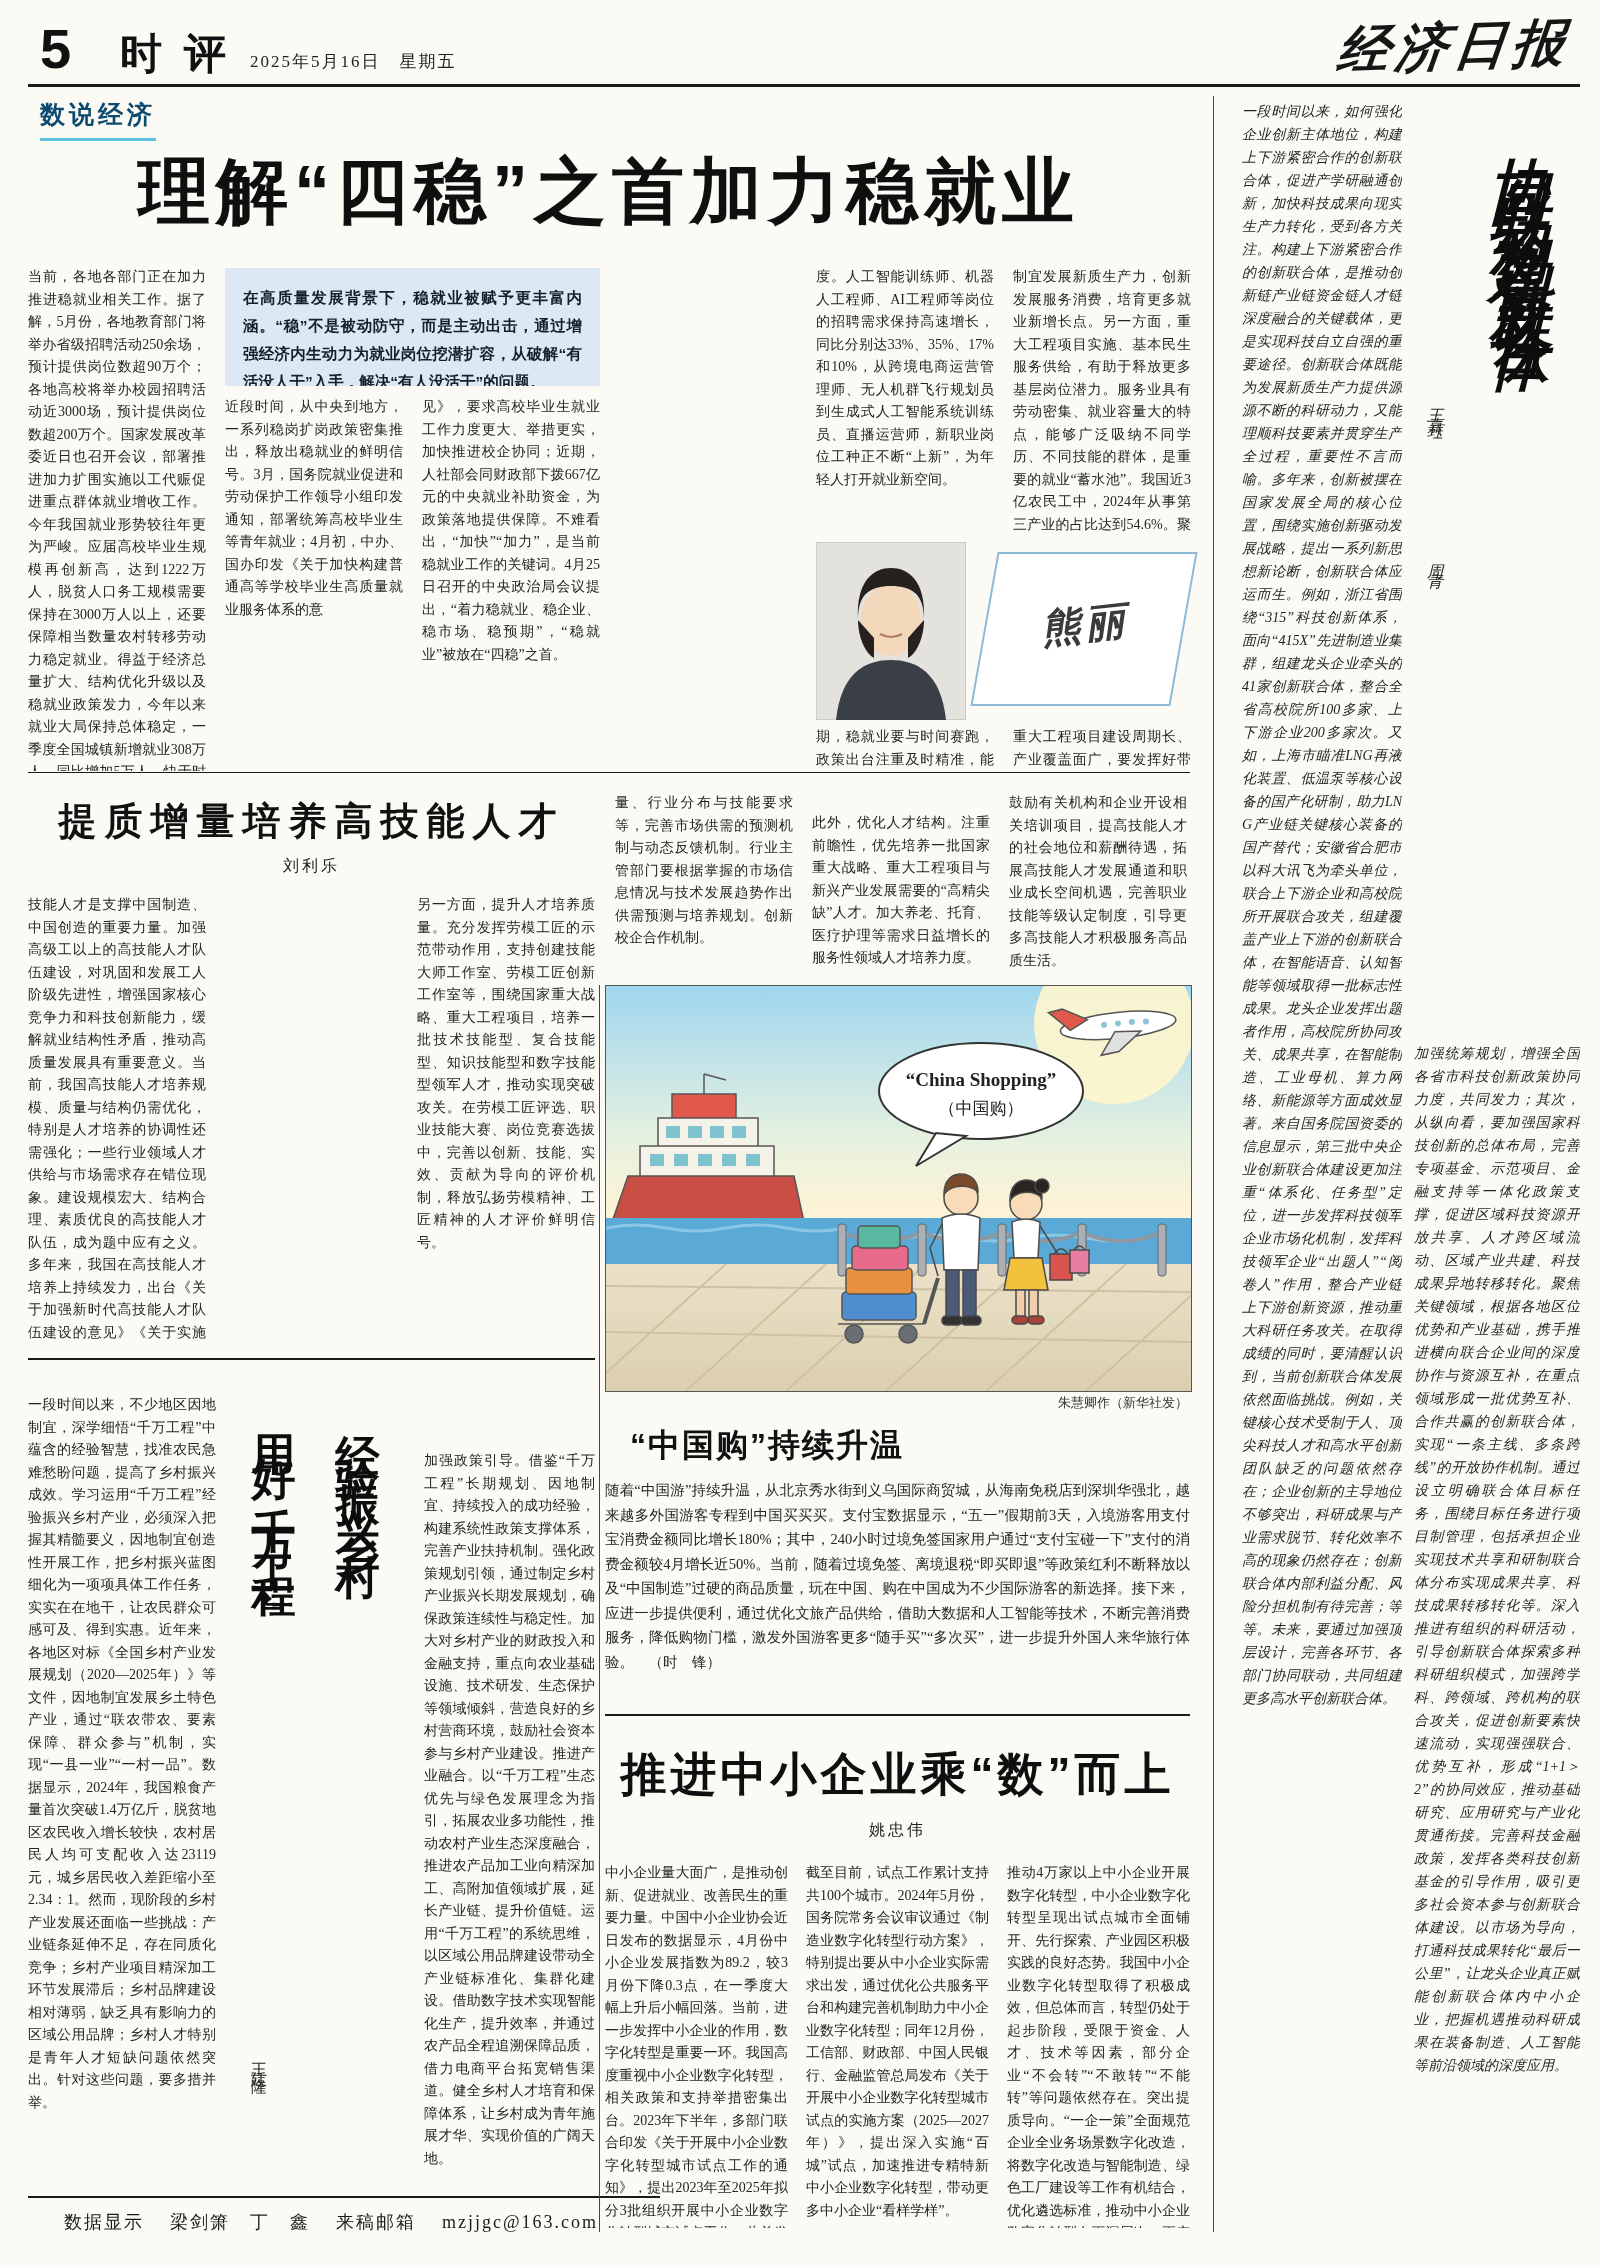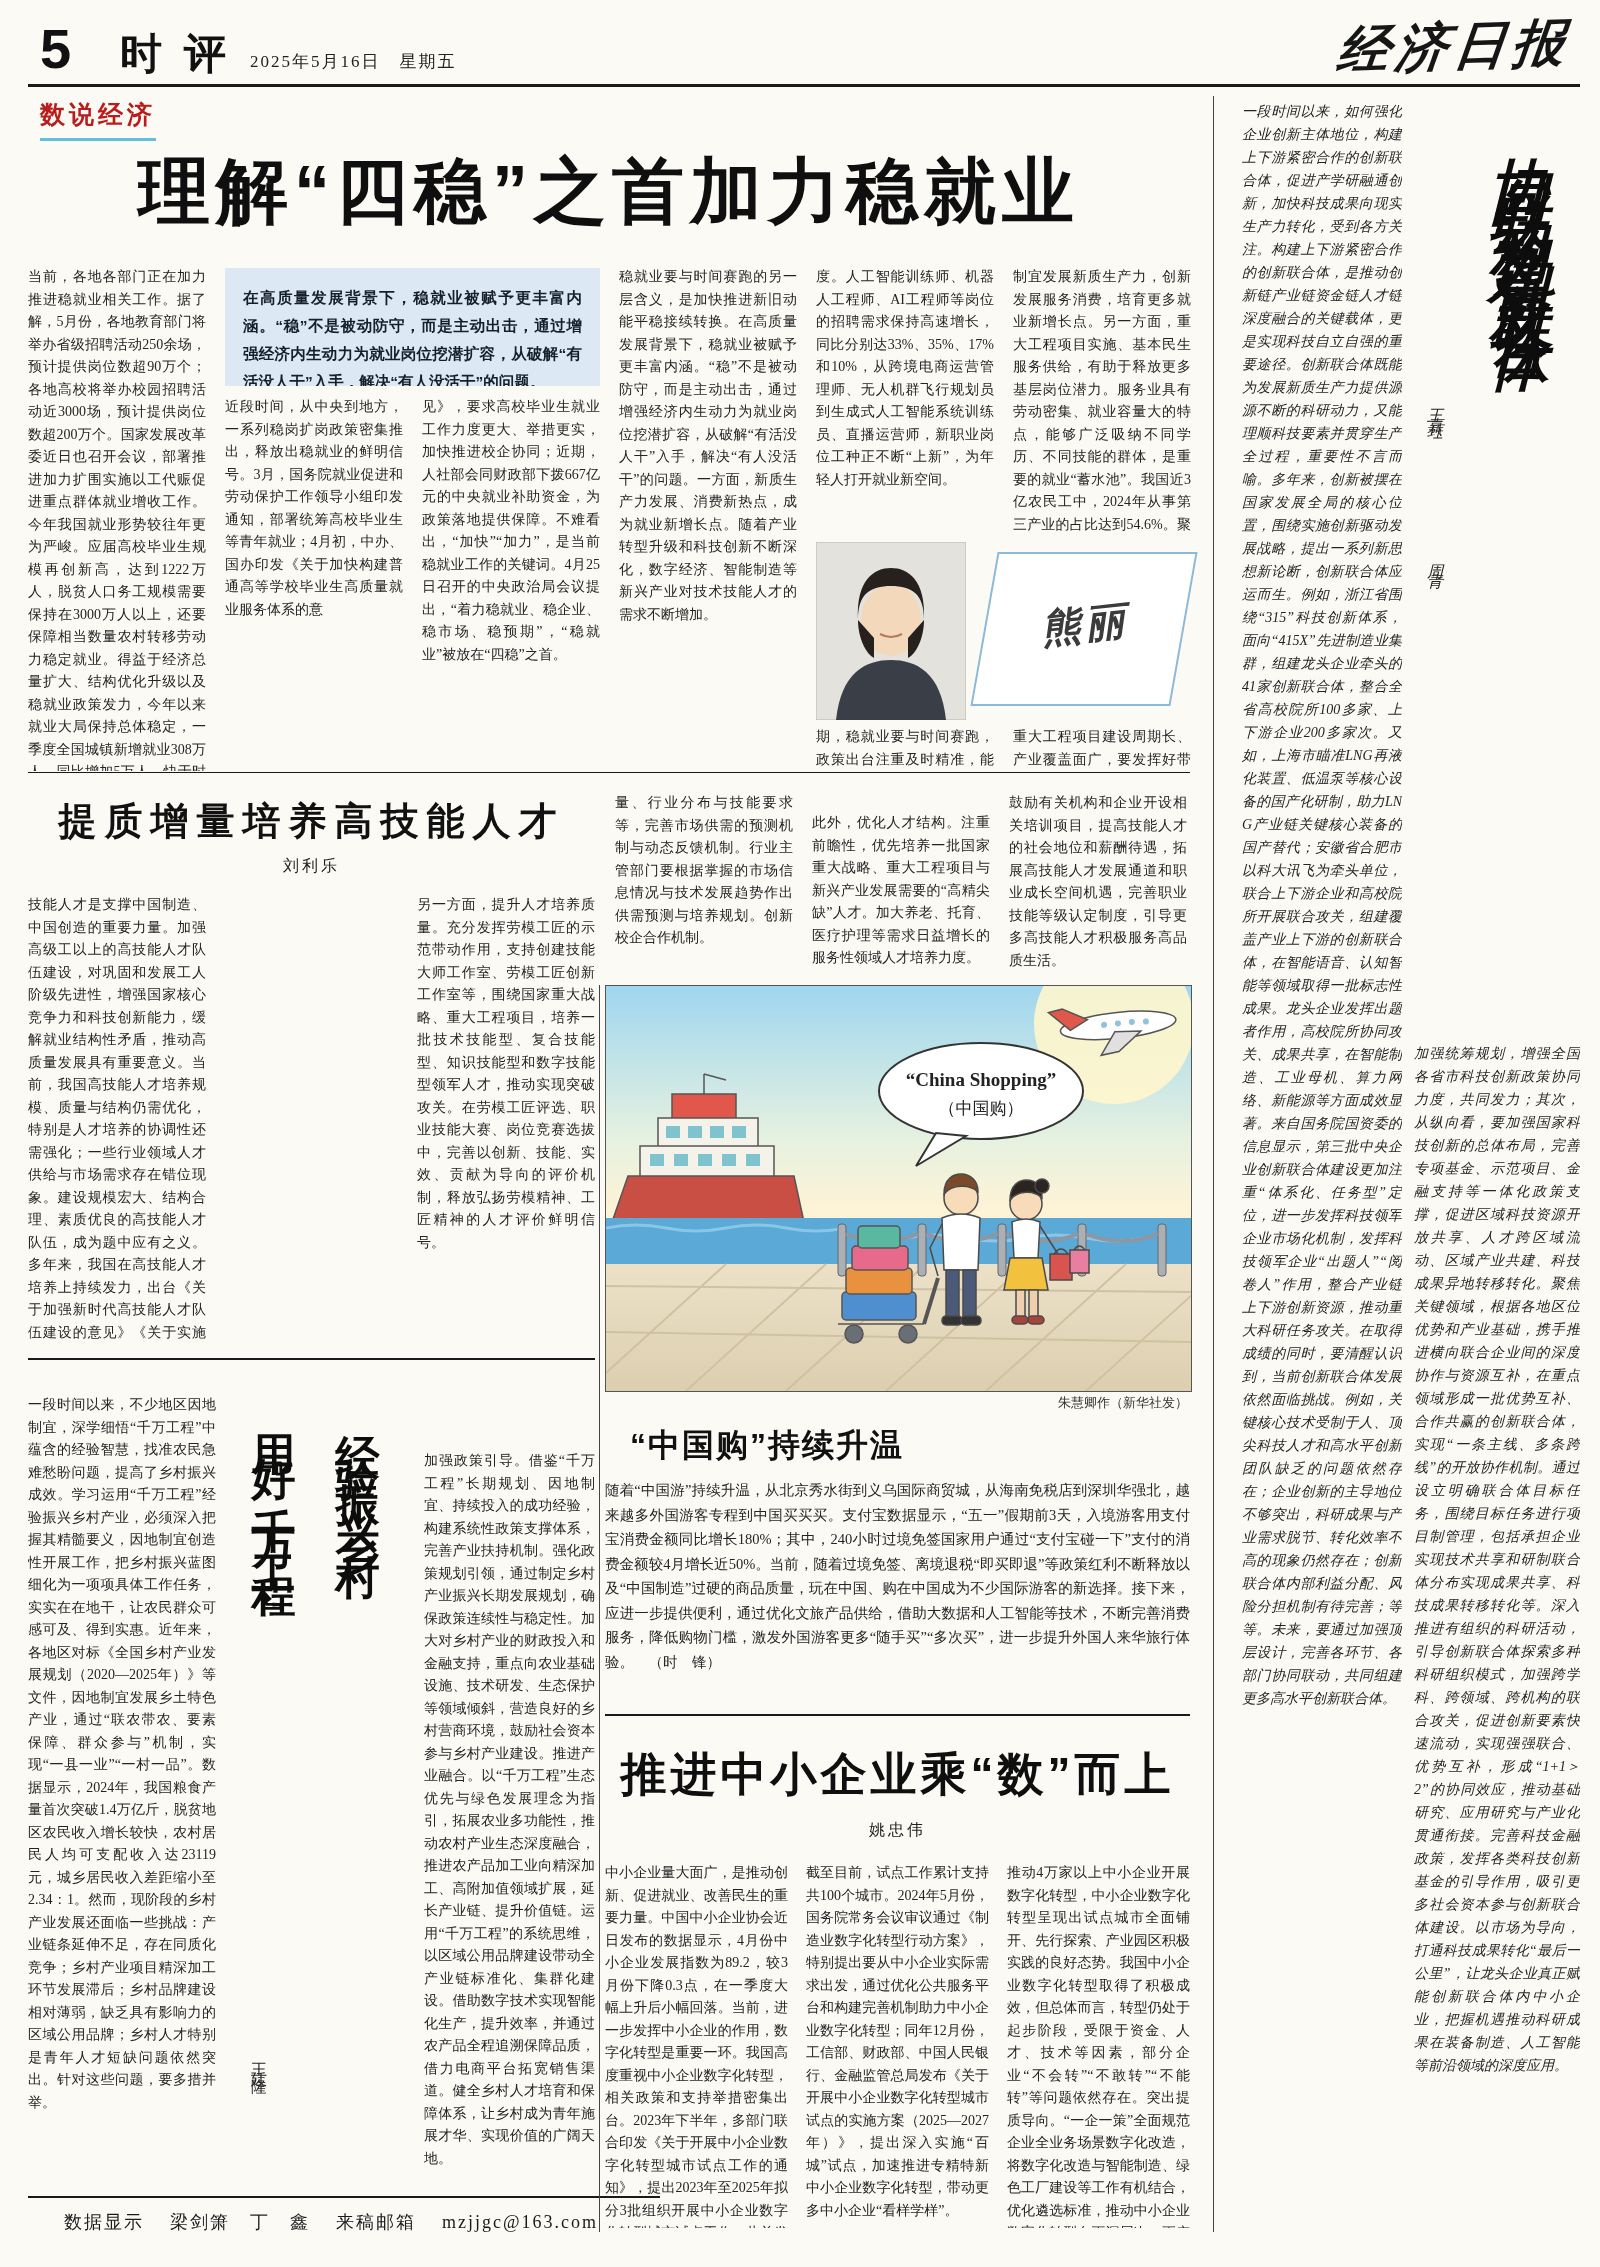--- a/index.html
+++ b/index.html
@@ -14,21 +14,21 @@
   .song{font-family:"Liberation Serif",serif;}
   .vtext{writing-mode:vertical-rl;text-orientation:upright;}
   .vtext-lr{writing-mode:vertical-lr;text-orientation:upright;}
   
   .pageno{font-family:"Liberation Sans",sans-serif;font-weight:900;font-size:56px;color:#111;}
   .section-title{font-weight:900;font-size:42px;letter-spacing:22px;color:#111;}
   .date-line{font-size:17px;color:#222;letter-spacing:2px;}
   .masthead{font-weight:900;font-size:52px;color:#161616;transform:skewX(-8deg) rotate(-2deg);
             letter-spacing:6px;font-style:italic;}
   
-  .badge{font-weight:900;font-size:25px;color:#b91c1c;letter-spacing:4px;
+  .badge{font-weight:900;font-size:25px;color:#0c4a6e;letter-spacing:4px;
          border-bottom:3px solid #5ec1df;padding-bottom:7px;display:inline-block;}
   .lead-headline{font-weight:900;font-size:72px;letter-spacing:6px;color:#0f0f0f;
                  text-align:center;white-space:nowrap;}
   .hl-box{position:absolute;background:#dce8f3;padding:16px 18px;font-size:15.5px;font-weight:bold;
           line-height:28px;text-align:justify;word-break:break-all;overflow:hidden;
           font-family:"Liberation Sans",sans-serif;color:#15202b;}
   .sig-card{position:absolute;background:#ffffff;border:2px solid #8db9d8;transform:skewX(-10deg);}
   .sig-name{position:absolute;font-size:40px;font-style:italic;font-weight:bold;color:#3b3b3b;
             transform:rotate(-6deg);letter-spacing:4px;}
   
@@ -62,21 +62,20 @@
   <div class="rule-h" style="left:28px;top:84px;width:1552px;height:3px;"></div>
 
   <div class="abs" style="left:28px;top:96px;width:1162px;height:676px;">
     <div class="badge abs" style="left:12px;top:2px;">数说经济</div>
     <div class="lead-headline abs hei" style="left:0;top:48px;width:1162px;">理解“四稳”之首加力稳就业</div>
 
     <div class="col" style="left:0;top:170px;width:178px;height:505px;">当前，各地各部门正在加力推进稳就业相关工作。据了解，5月份，各地教育部门将举办省级招聘活动250余场，预计提供岗位数超90万个；各地高校将举办校园招聘活动近3000场，预计提供岗位数超200万个。国家发展改革委近日也召开会议，部署推进加力扩围实施以工代赈促进重点群体就业增收工作。今年我国就业形势较往年更为严峻。应届高校毕业生规模再创新高，达到1222万人，脱贫人口务工规模需要保持在3000万人以上，还要保障相当数量农村转移劳动力稳定就业。得益于经济总量扩大、结构优化升级以及稳就业政策发力，今年以来就业大局保持总体稳定，一季度全国城镇新增就业308万人，同比增加5万人，快于时序进度。当前，国际环境不确定因素增多，贸易保护主义抬头，给我国经济平稳运行带来更多挑战，也给稳企业稳就业带来新压力。</div>
     <div class="hl-box" style="left:197px;top:172px;width:339px;height:86px;">在高质量发展背景下，稳就业被赋予更丰富内涵。“稳”不是被动防守，而是主动出击，通过增强经济内生动力为就业岗位挖潜扩容，从破解“有活没人干”入手，解决“有人没活干”的问题。</div>
     <div class="col" style="left:197px;top:300px;width:178px;height:375px;">近段时间，从中央到地方，一系列稳岗扩岗政策密集推出，释放出稳就业的鲜明信号。3月，国务院就业促进和劳动保护工作领导小组印发通知，部署统筹高校毕业生等青年就业；4月初，中办、国办印发《关于加快构建普通高等学校毕业生高质量就业服务体系的意</div>
     <div class="col" style="left:394px;top:300px;width:178px;height:375px;">见》，要求高校毕业生就业工作力度更大、举措更实，加快推进校企协同；近期，人社部会同财政部下拨667亿元的中央就业补助资金，为政策落地提供保障。不难看出，“加快”“加力”，是当前稳就业工作的关键词。4月25日召开的中央政治局会议提出，“着力稳就业、稳企业、稳市场、稳预期”，“稳就业”被放在“四稳”之首。</div>
-    <div class="col" style="left:591px;top:170px;width:178px;height:505px;">稳就业要与时间赛跑的另一层含义，是加快推进新旧动能平稳接续转换。在高质量发展背景下，稳就业被赋予更丰富内涵。“稳”不是被动防守，而是主动出击，通过增强经济内生动力为就业岗位挖潜扩容，从破解“有活没人干”入手，解决“有人没活干”的问题。一方面，新质生产力发展、消费新热点，成为就业新增长点。随着产业转型升级和科技创新不断深化，数字经济、智能制造等新兴产业对技术技能人才的需求不断增加。</div>
     <div class="col" style="left:788px;top:170px;width:178px;height:268px;">度。人工智能训练师、机器人工程师、AI工程师等岗位的招聘需求保持高速增长，同比分别达33%、35%、17%和10%，从跨境电商运营管理师、无人机群飞行规划员到生成式人工智能系统训练员、直播运营师，新职业岗位工种正不断“上新”，为年轻人打开就业新空间。</div>
     <div class="col" style="left:985px;top:170px;width:178px;height:268px;">制宜发展新质生产力，创新发展服务消费，培育更多就业新增长点。另一方面，重大工程项目实施、基本民生服务供给，有助于释放更多基层岗位潜力。服务业具有劳动密集、就业容量大的特点，能够广泛吸纳不同学历、不同技能的群体，是重要的就业“蓄水池”。我国近3亿农民工中，2024年从事第三产业的占比达到54.6%。聚焦重点领域、重点群体，加大投入力度，增强职业技能培训的针对性实效性，提高劳动者就业竞争力。</div>
 
     <div class="abs" style="left:788px;top:446px;width:375px;height:178px;">
       <svg width="150" height="178" viewBox="0 0 150 178" style="position:absolute;left:0;top:0;">
         <rect width="150" height="178" fill="#e4e2dc"></rect>
         <rect width="150" height="178" fill="none" stroke="#b9b5ab"></rect>
         <path d="M20,178 C25,130 50,118 75,118 C100,118 125,130 130,178 Z" fill="#3a3f47"></path>
         <ellipse cx="75" cy="78" rx="30" ry="36" fill="#f3d8bb"></ellipse>
         <path d="M42,78 C40,38 58,26 75,26 C92,26 110,38 108,78 C108,52 96,44 75,44 C54,44 42,52 42,78 Z" fill="#26211d"></path>

